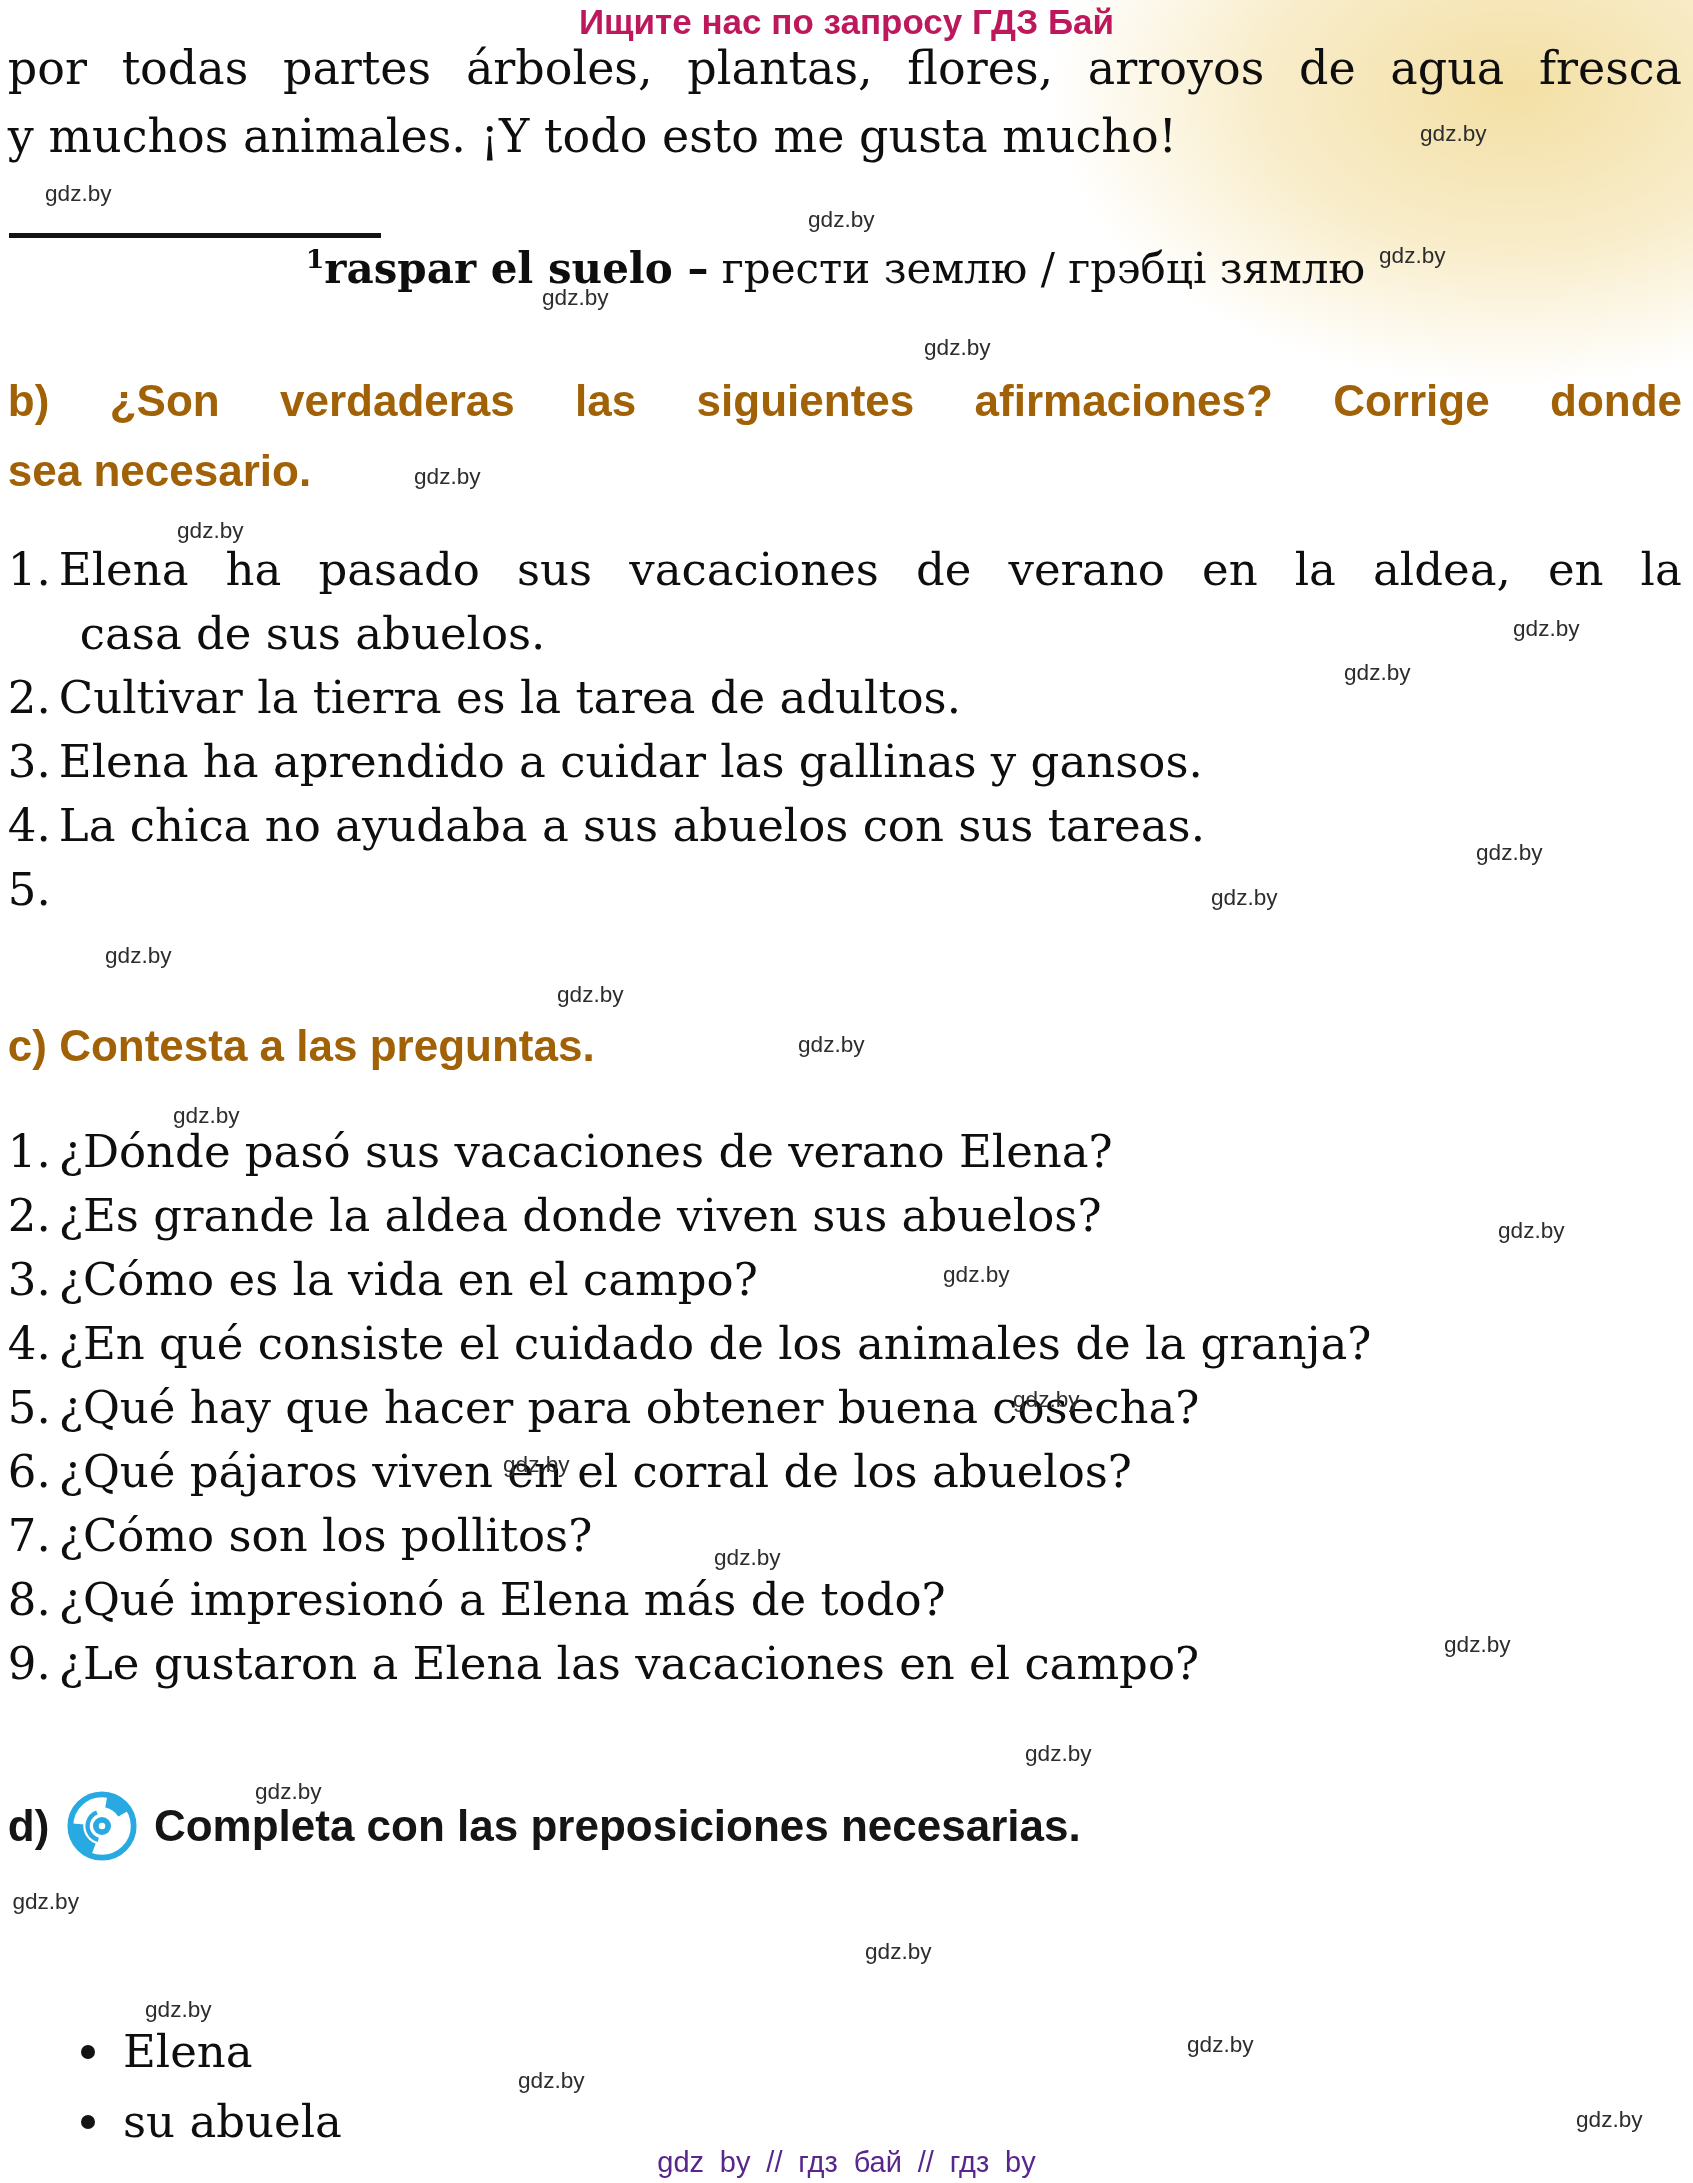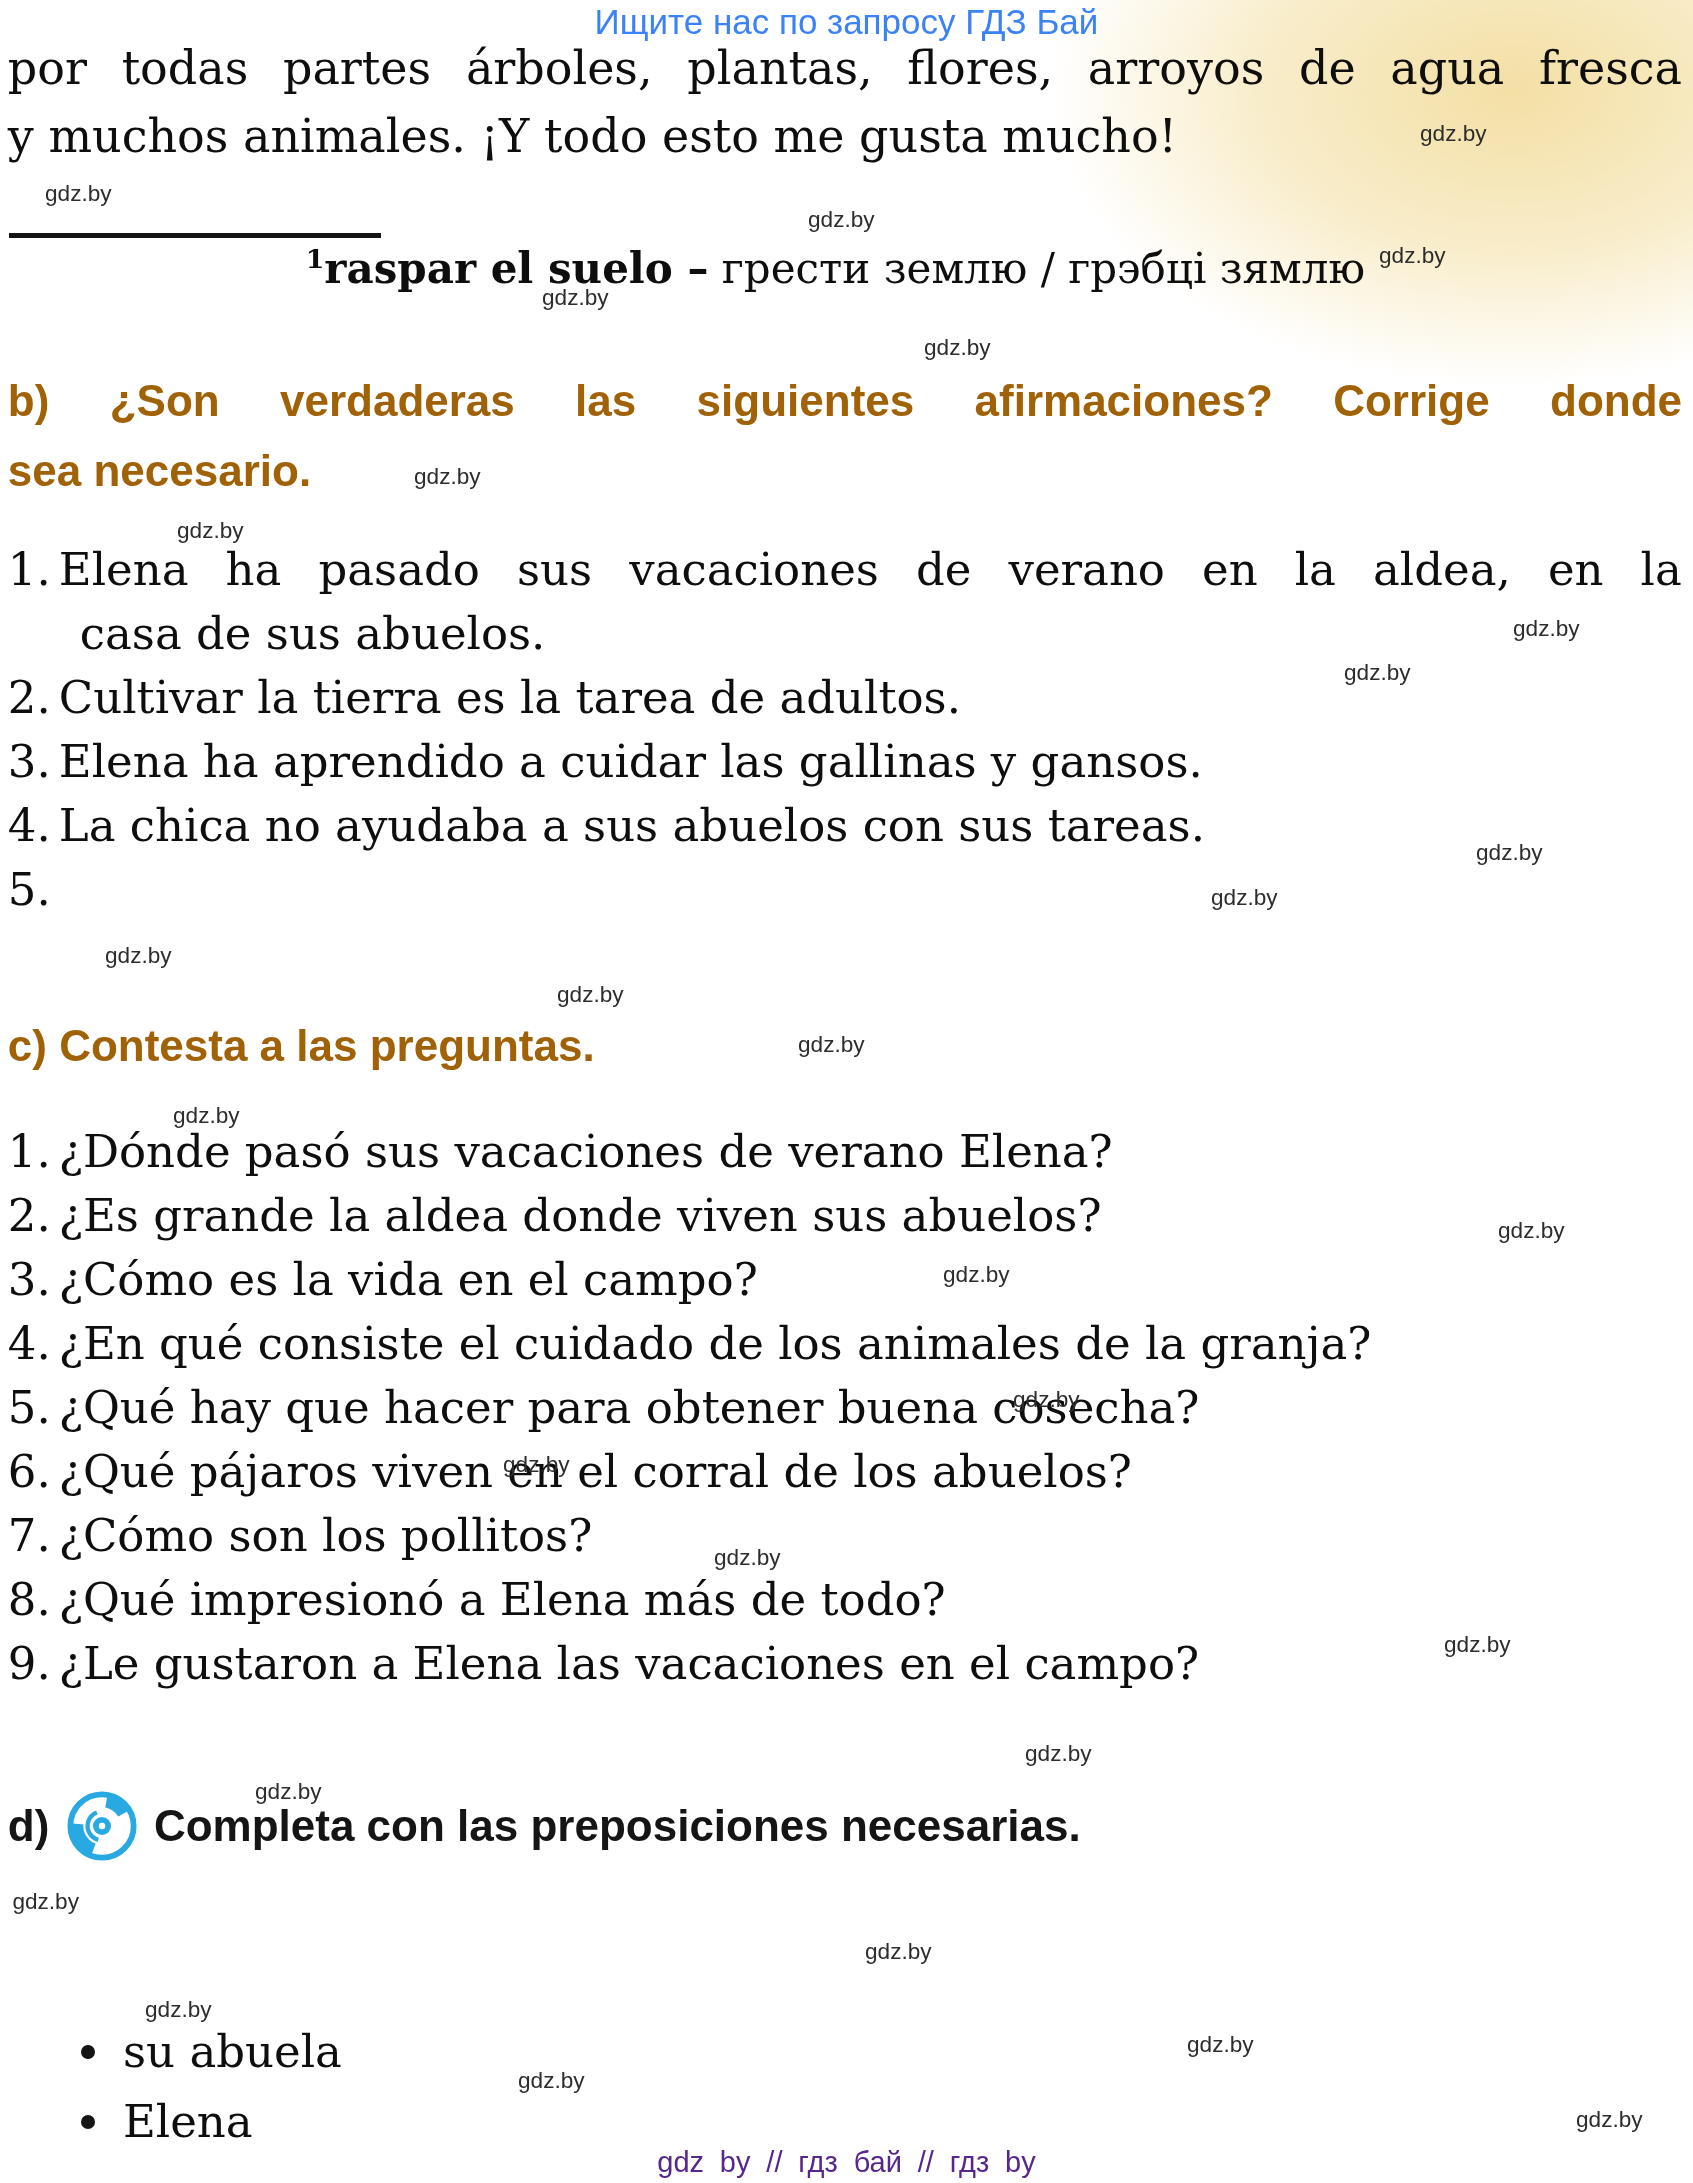--- a/index.html
+++ b/index.html
@@ -12,21 +12,21 @@
   
   .corner-glow {
     position:absolute; top:0; right:0; width:747px; height:451px; z-index:0;
     background:radial-gradient(farthest-side at 76% 20%,
       rgba(243,222,160,0.95) 0%, rgba(243,222,160,0.55) 45%, rgba(243,222,160,0) 82%);
   }
 
   .banner {
     position:absolute; top:1.6px; left:0; width:100%; text-align:center;
     font-family:"Liberation Sans","DejaVu Sans",sans-serif;
-    font-size:35px; line-height:39px; color:#3b82f6; z-index:1;
+    font-size:35px; line-height:39px; color:#be185d; z-index:1;font-weight:bold;
   }
 
   .para {
     position:absolute; top:34px; left:7.8px; right:11px;
     font-size:46px; line-height:68px; z-index:1;
   }
   .jl { display:block; text-align:justify; text-align-last:justify; -moz-text-align-last:justify; }
   .nl { display:block; }
 
   .divider { position:absolute; top:233px; left:9.3px; width:372px; height:5.4px; background:#141414; z-index:1; }
@@ -176,25 +176,25 @@
       <circle cx="50" cy="50" r="12.5" fill="#29a9e1"></circle>
       <circle cx="50" cy="50" r="4.5" fill="#ffffff"></circle>
     </svg>
     <span>Completa con las preposiciones necesarias.</span>
   </div>
 
 
   <div class="bullets">
     <div class="bullet-li">
       <span class="dot"></span>
-      <span>su abuela</span>
+      <span>Elena</span>
     </div>
     <div class="bullet-li">
       <span class="dot"></span>
-      <span>Elena</span>
+      <span>su abuela</span>
     </div>
   </div>
 
   <div class="footer">gdz by // гдз бай // гдз by</div>
 
   <div class="wm" style="left:1420px;top:121px">gdz.by</div>
   <div class="wm" style="left:45px;top:181px">gdz.by</div>
   <div class="wm" style="left:808px;top:207px">gdz.by</div>
   <div class="wm" style="left:1379px;top:243px">gdz.by</div>
   <div class="wm" style="left:542px;top:285px">gdz.by</div>

